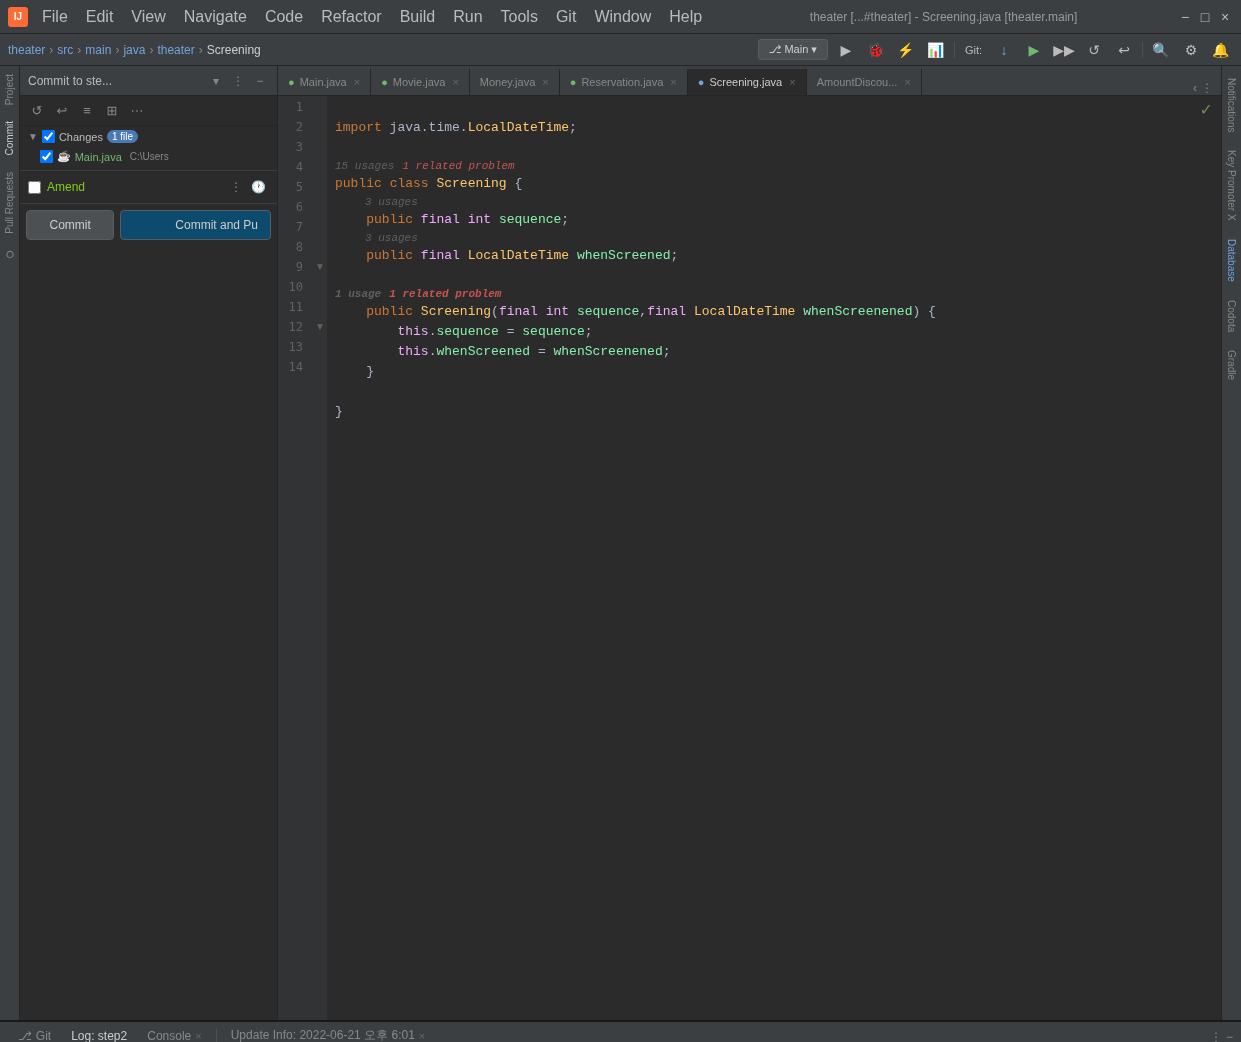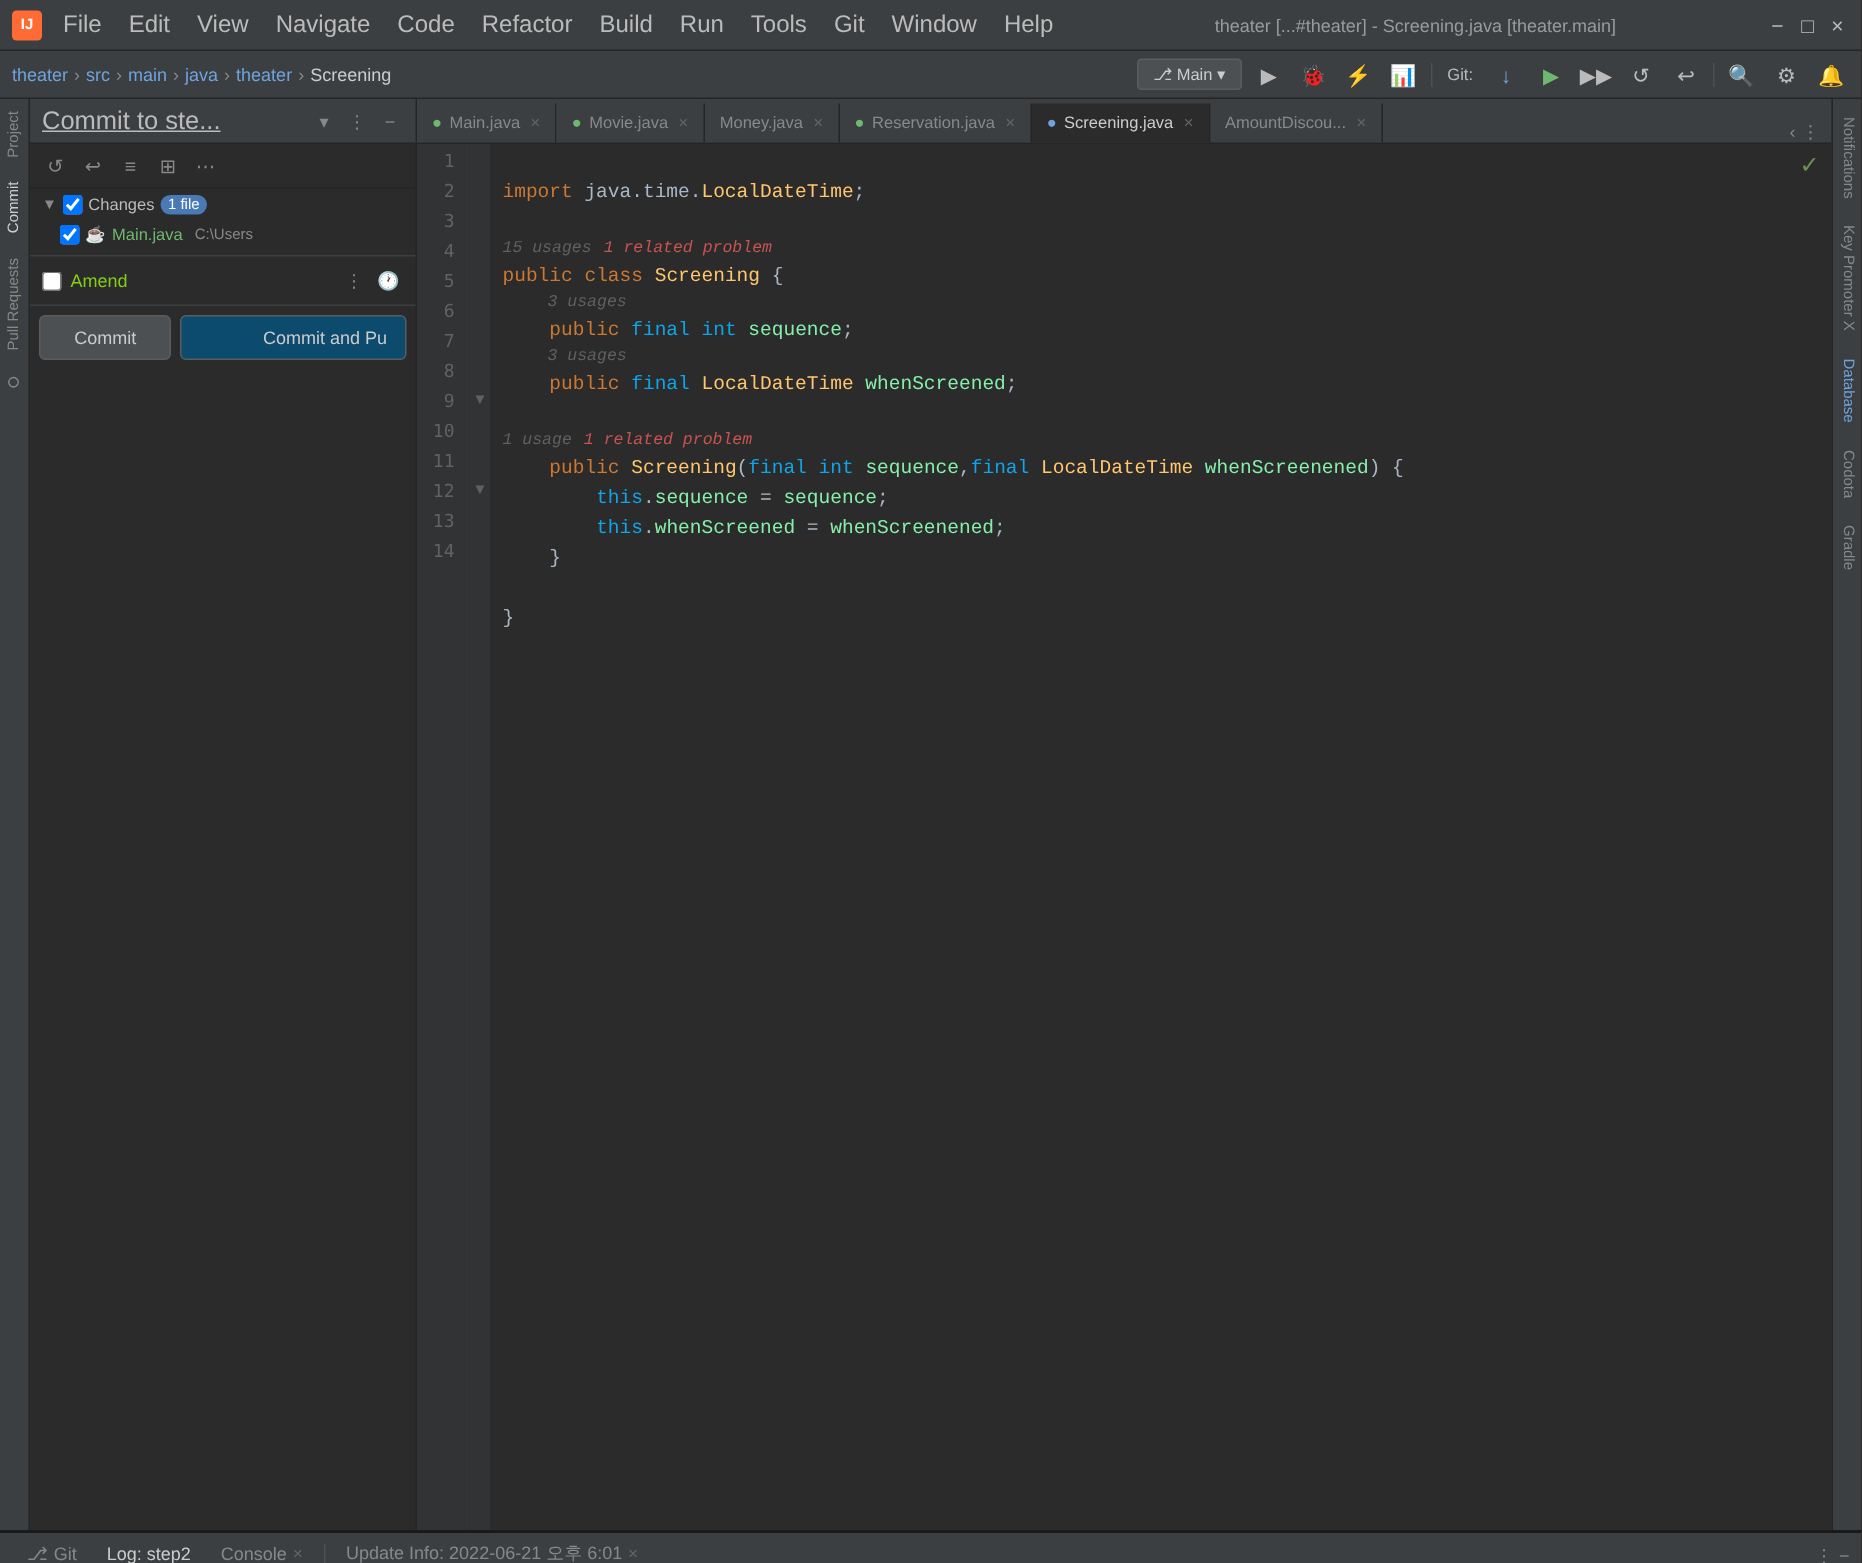--- a/index.html
+++ b/index.html
@@ -103,24 +103,23 @@
     .commit-header {
       height: 30px;
       background: #3c3f41;
       display: flex;
       align-items: center;
       padding: 0 8px;
       gap: 4px;
       border-bottom: 1px solid #252525;
     }
     .commit-header-title {
-      font-size: 17px;
+      font-size: 12px;
       color: #bbb;
       flex: 1;
-      text-decoration: underline;
     }
     .commit-header-btn {
       width: 18px; height: 18px;
       display: flex; align-items: center; justify-content: center;
       color: #888; cursor: pointer; font-size: 12px;
     }
     .commit-toolbar {
       height: 30px;
       display: flex;
       align-items: center;
@@ -307,21 +306,21 @@
       flex: 1;
       font-family: 'Consolas', 'Courier New', monospace;
       font-size: 13px;
       line-height: 20px;
       padding: 2px 8px;
       overflow: auto;
       background: #2b2b2b;
     }
     .code-line { height: 20px; white-space: nowrap; display: flex; align-items: center; }
     .kw { color: #cc7832; }
-    .kw-type { color: #0ea5e9; }
+    .kw-type { color: #f0abfc; }
     .cls { color: #ffc66d; }
     .fn { color: #ffc66d; }
     .var { color: #86efac; }
     .plain { color: #a9b7c6; }
     .usage-hint {
       color: #606060;
       font-size: 11px;
       font-style: italic;
       margin-right: 8px;
     }
@@ -670,21 +669,21 @@
           <span class="kw-type">final</span>
           <span class="plain">&nbsp;</span>
           <span class="cls">LocalDateTime</span>
           <span class="plain">&nbsp;</span>
           <span class="var">whenScreened</span>
           <span class="plain">;</span>
         </div>
 
         <div class="code-line"></div>
 
-        <div style="height:16px; display:flex; align-items:center;">
+        <div style="height:16px; display:flex; align-items:center;font-weight:bold;">
           <span class="usage-hint">1 usage</span>
           <span class="problem-hint">1 related problem</span>
         </div>
         <div class="code-line">
           <span class="plain">&nbsp;&nbsp;&nbsp;&nbsp;</span>
           <span class="kw">public</span>
           <span class="plain">&nbsp;</span>
           <span class="fn">Screening</span>
           <span class="plain">(</span>
           <span class="kw-type">final</span>

